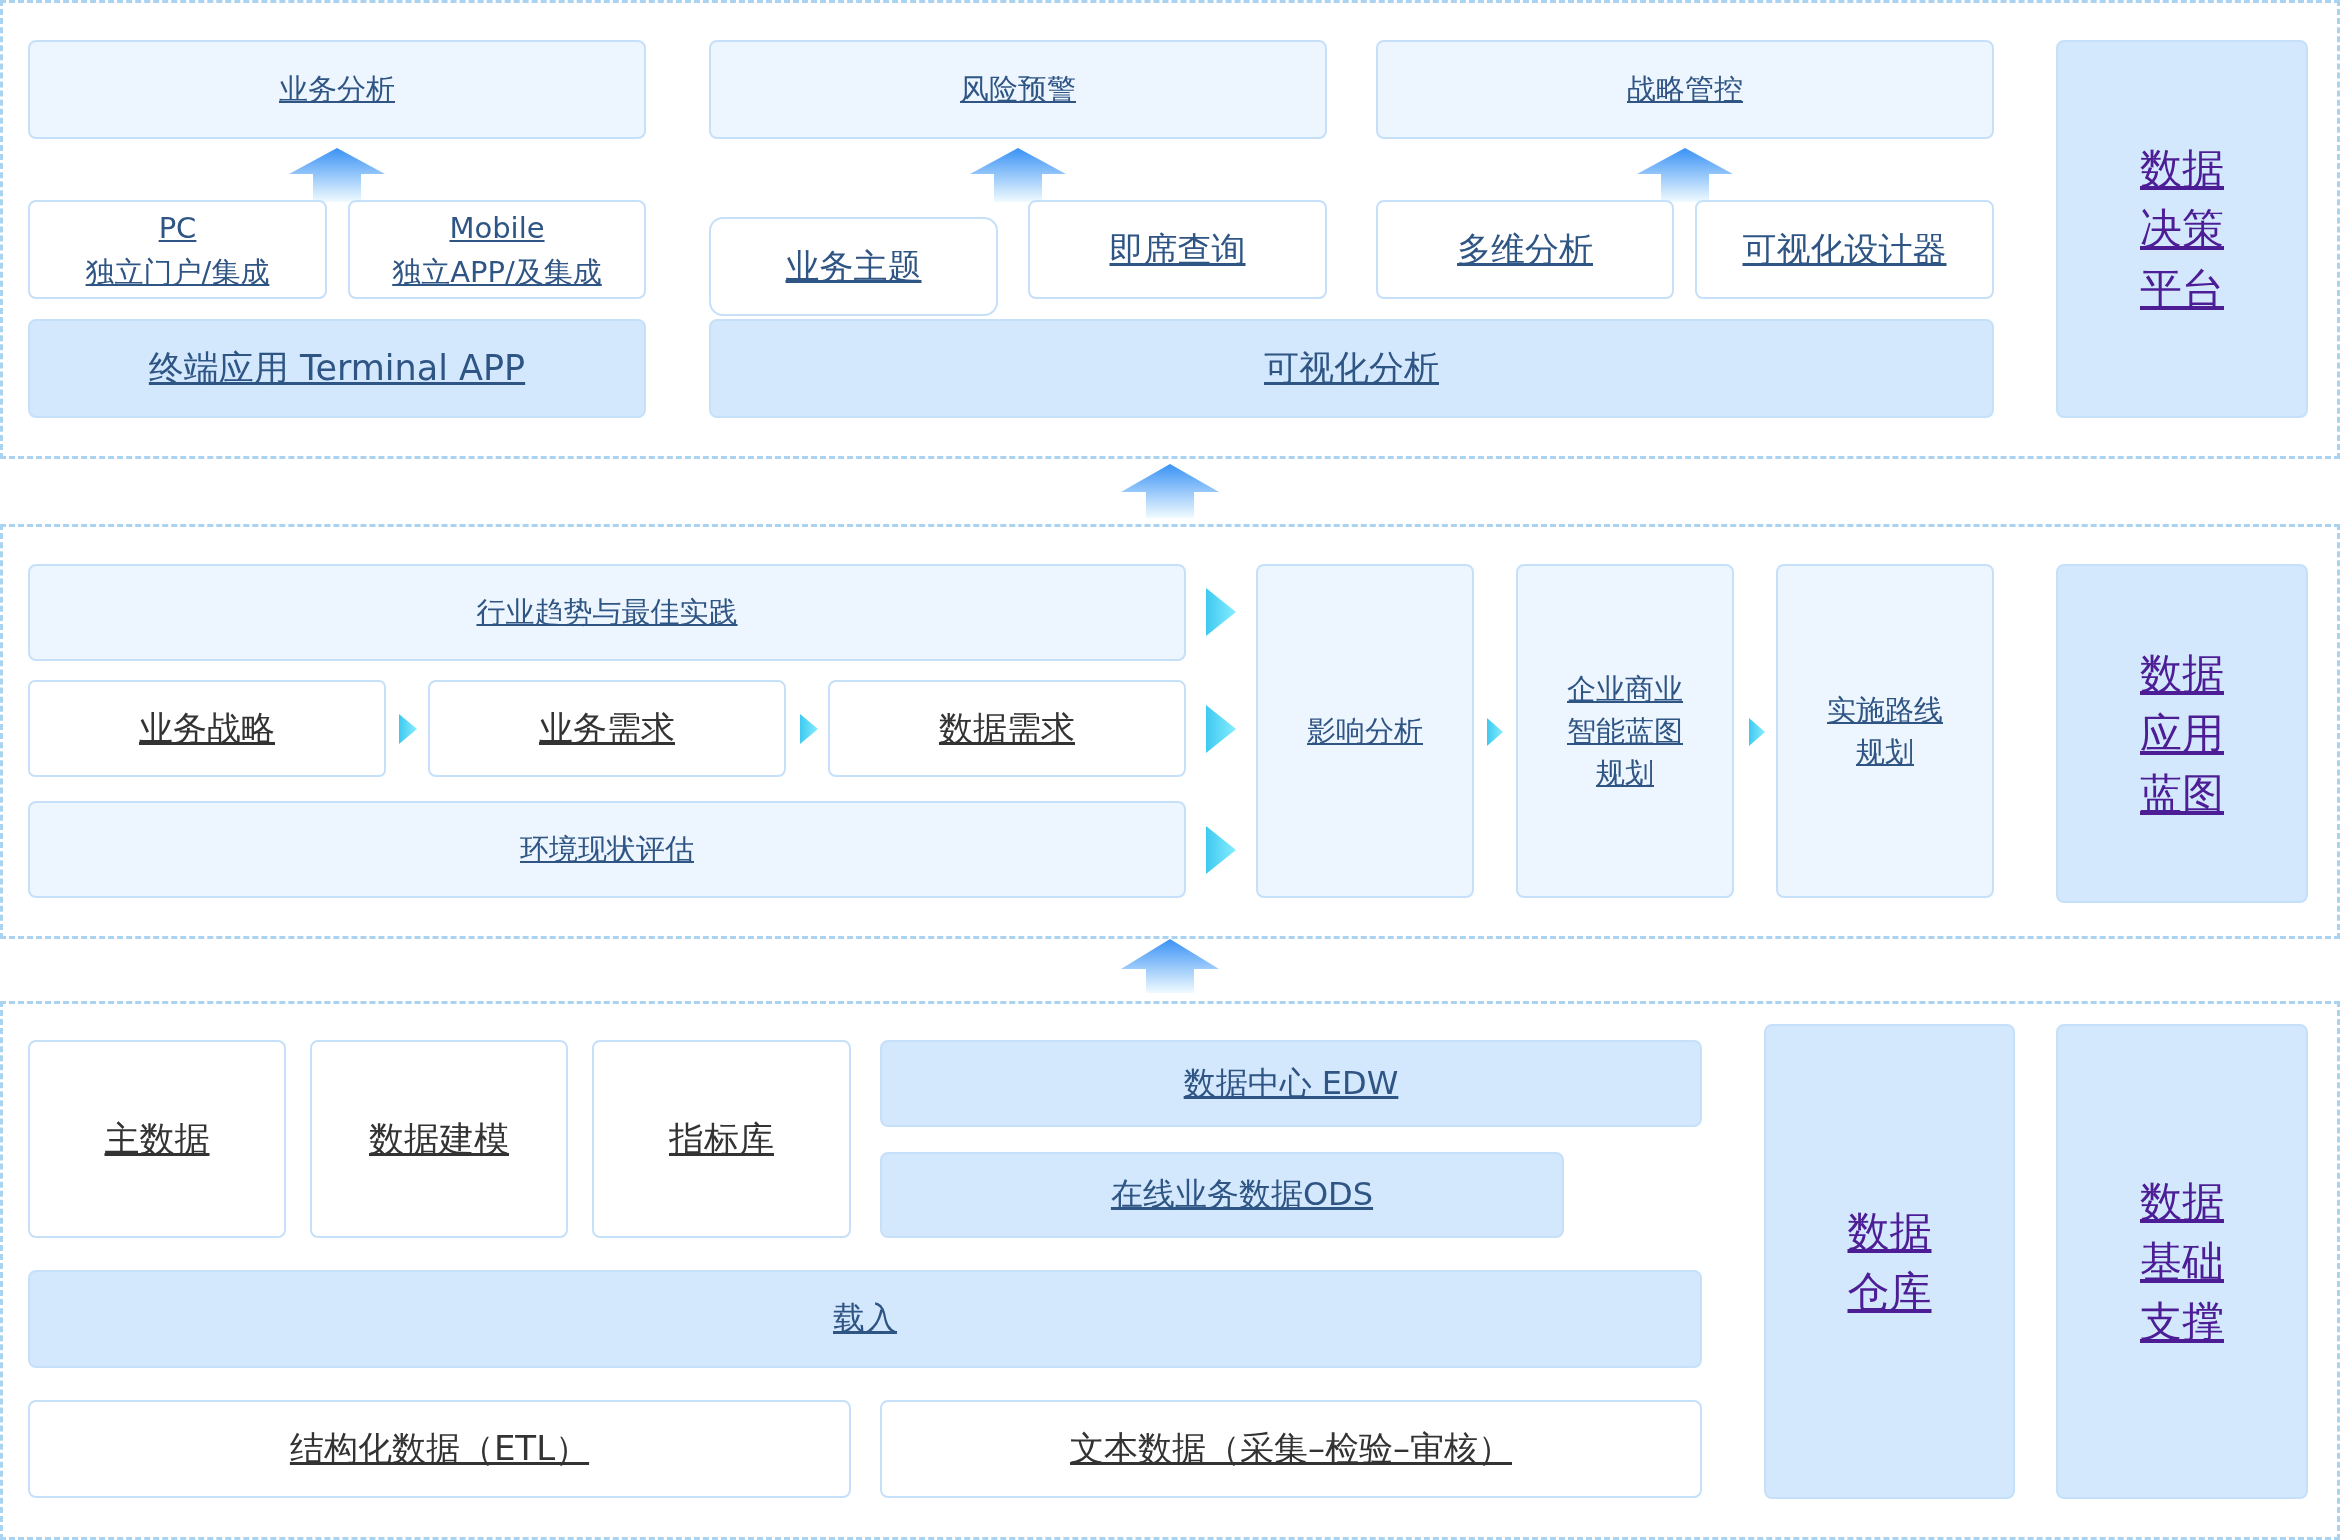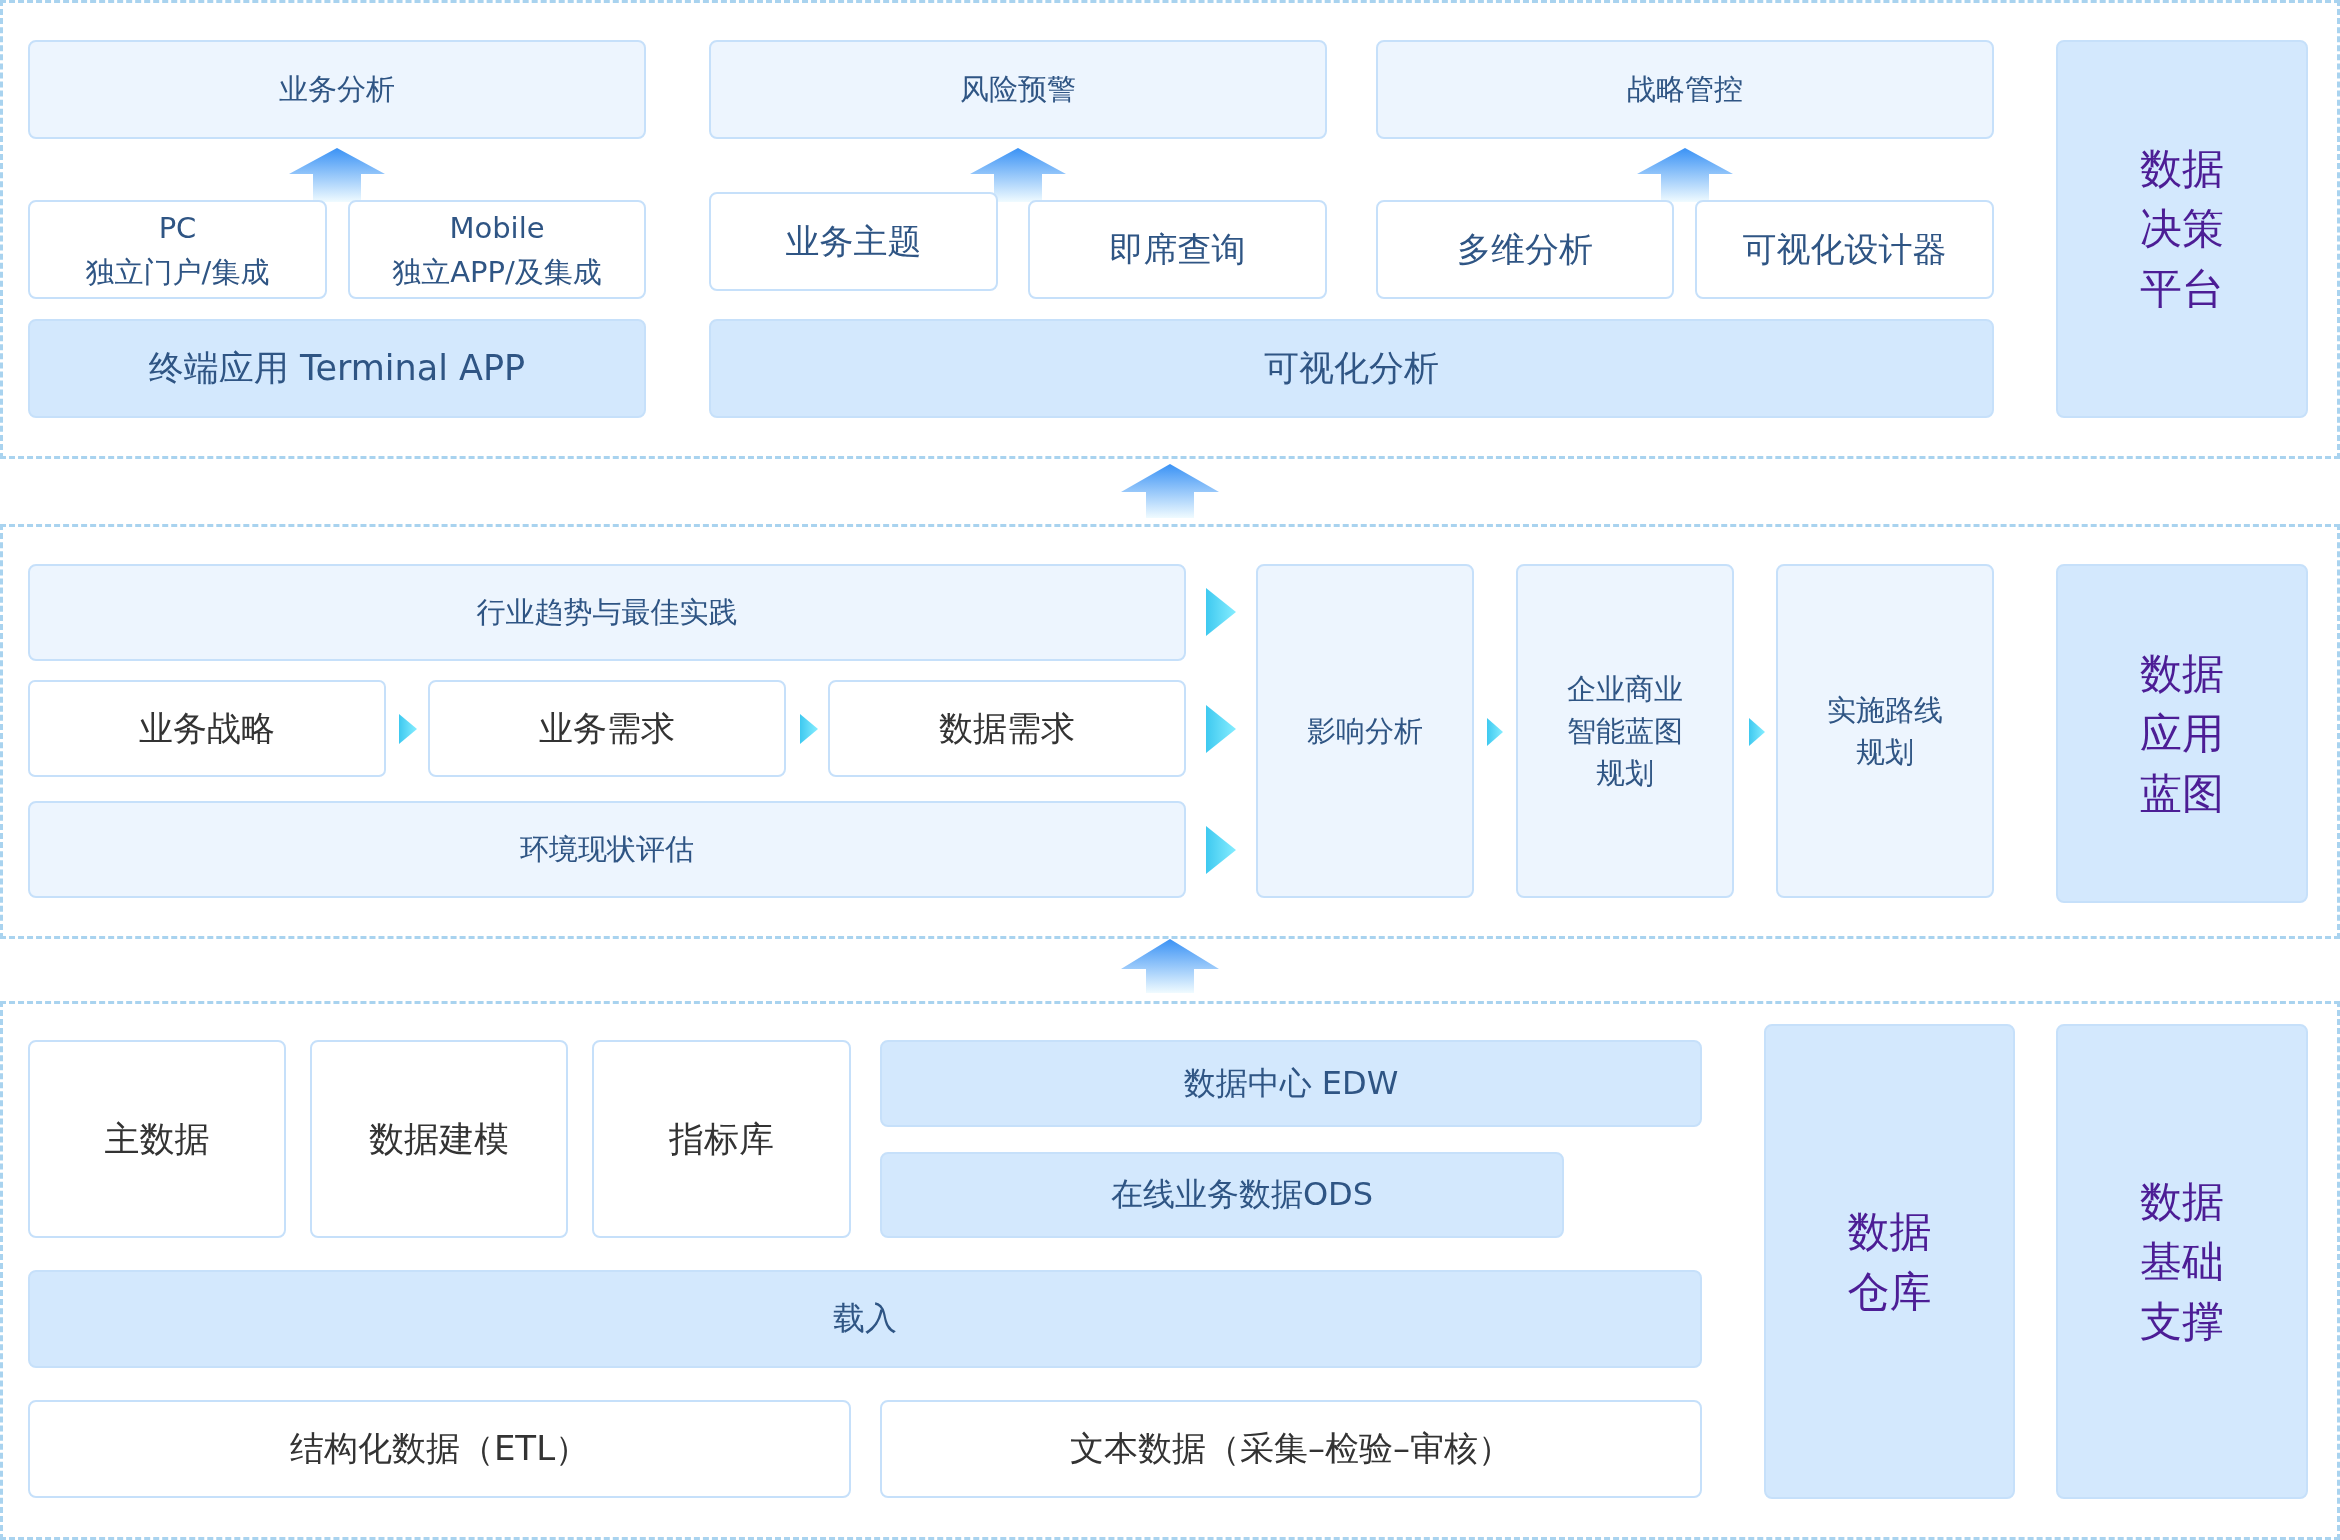--- a/index.html
+++ b/index.html
@@ -1,20 +1,20 @@
 <!DOCTYPE html>
 <html><head>
 <meta charset="utf-8">
 <style>
   html, body { margin: 0; padding: 0; background: #ffffff; }
   body { width: 2340px; height: 1540px; position: relative; overflow: hidden;
          font-family: "DejaVu Sans", "Liberation Sans", sans-serif; }
   .section { position: absolute; box-sizing: border-box; border: 3px dashed #a9d3ef; }
   .box { position: absolute; box-sizing: border-box; border: 2px solid #c6e0fa; border-radius: 8px;
-         display: flex; align-items: center; justify-content: center; text-align: center; }
+         display: flex; align-items: center; justify-content: center; text-align: center; text-decoration: underline; }
   .light { background: #edf5fe; }
   .mid { background: #d3e8fd; }
   .white { background: #ffffff; }
   .navy { color: #2f5584; }
   .gray { color: #333333; }
   .f30 { font-size: 29px; }
   .f32 { font-size: 32px; }
   .f34 { font-size: 34px; }
   .f36 { font-size: 35px; }
   .side { font-size: 42px; line-height: 60px; color: #4c1d95; }
@@ -58,21 +58,21 @@
 </div>
 <svg class="up-arrow" style="left:968px; top:146px;" width="100" height="56" viewBox="0 0 100 56">
   <defs>
       <linearGradient id="ga2" x1="0" y1="0" x2="0" y2="1">
         <stop offset="0" stop-color="#3a92f5"></stop>
         <stop offset="1" stop-color="#f0fbff"></stop>
       </linearGradient>
     </defs>
   <polygon points="50,2 98,28 74,28 74,56 26,56 26,28 2,28" fill="url(#ga2)"></polygon>
 </svg>
-<div class="box white navy f34" style="left:709px; top:192px; width:289px; height:99px;">
+<div class="box white navy f34" style="left:709px; top:217px; width:289px; height:99px;border-radius:14px;">
   <span>业务主题</span>
 </div>
 <div class="box white navy f34" style="left:1028px; top:200px; width:299px; height:99px;">
   <span>即席查询</span>
 </div>
 
 <div class="box light navy f30" style="left:1376px; top:40px; width:618px; height:99px;">
   <span>战略管控</span>
 </div>
 <svg class="up-arrow" style="left:1635px; top:146px;" width="100" height="56" viewBox="0 0 100 56">

